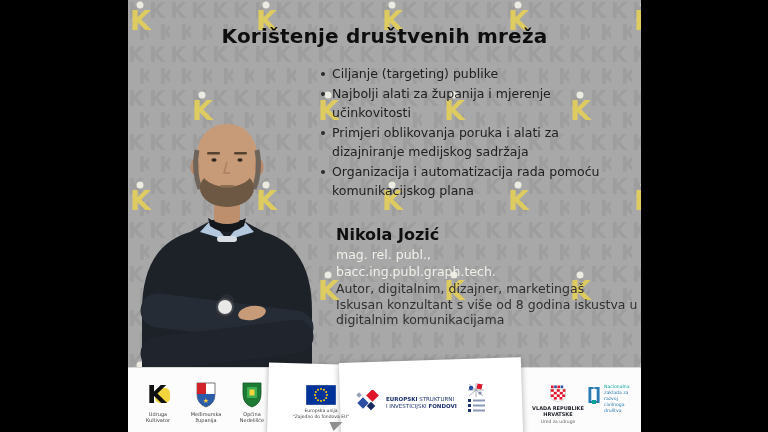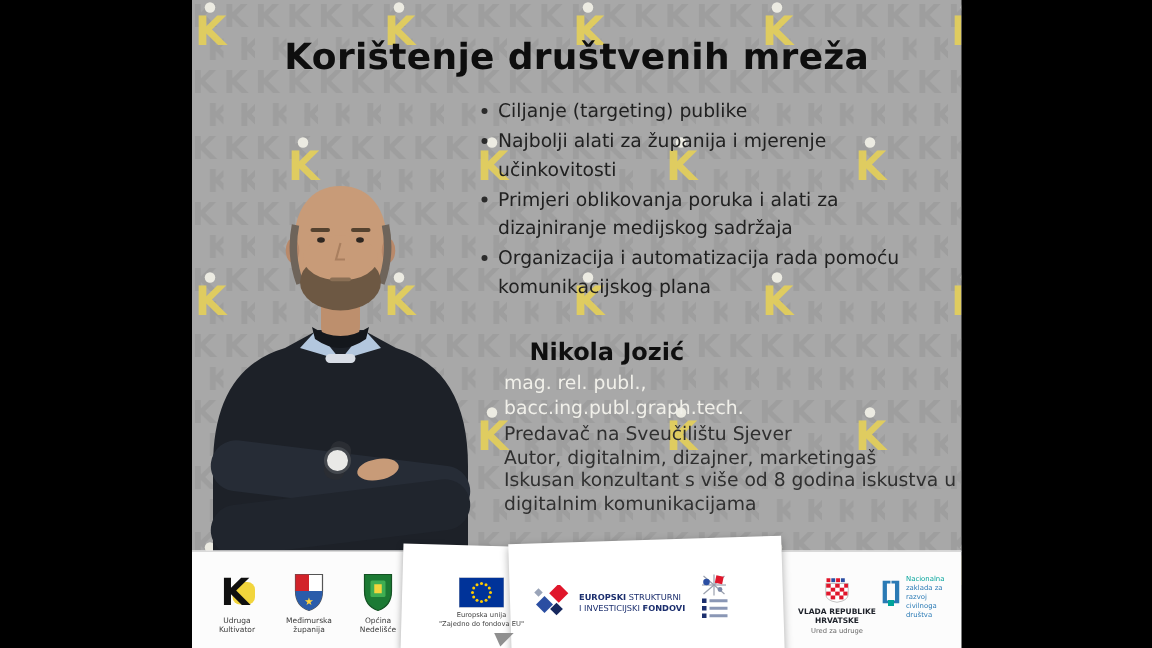--- a/index.html
+++ b/index.html
@@ -2,30 +2,30 @@
 <html><head>
 <meta charset="utf-8">
 <style>
   html,body{margin:0;padding:0;background:#000;}
   .stage{position:relative;width:768px;height:432px;background:#000;overflow:hidden;
          font-family:"DejaVu Sans","Liberation Sans",sans-serif;}
   .slide{position:absolute;left:128px;top:0;width:513px;height:432px;background:#a8a8a8;overflow:hidden;}
   .pattern{position:absolute;left:0;top:0;}
 
   .title{position:absolute;top:24px;left:0;width:100%;text-align:center;
-         font-size:24px;font-weight:800;color:#0e0e0e;letter-spacing:.2px;}
+         font-size:20px;font-weight:800;color:#0e0e0e;letter-spacing:.2px;}
 
   .bullets{position:absolute;left:190px;top:64px;width:314px;margin:0;padding:0;list-style:none;}
   .bullets li{position:relative;padding-left:14px;font-size:12.5px;font-weight:400;
               color:#212121;line-height:19px;margin-bottom:1px;}
   .bullets li::before{content:"";position:absolute;left:3px;top:8px;width:4px;height:4px;
               border-radius:50%;background:#2b2b2b;}
 
   .speaker{position:absolute;left:208px;top:225px;}
-  .speaker .name{font-size:16px;font-weight:800;color:#0f0f0f;margin-bottom:2px;margin-left:17px;}
+  .speaker .name{font-size:16px;font-weight:800;color:#0f0f0f;margin-bottom:2px;}
   .speaker .cred{font-size:12.5px;font-weight:400;color:#f1f0ea;line-height:17px;}
 
   .bio{position:absolute;left:208px;top:281px;font-size:12.5px;font-weight:500;
        color:#303030;line-height:15.5px;}
 
   .photo{position:absolute;left:4px;bottom:64px;width:190px;height:262px;}
 
   .footer{position:absolute;left:0;bottom:0;width:513px;height:64px;background:#fcfcfc;
           border-top:1px solid #d9d9d9;}
   .ribbon{position:absolute;background:#ffffff;}
@@ -131,21 +131,20 @@
       <ellipse cx="120" cy="207" rx="14" ry="7" fill="#c89b78" transform="rotate(-10 120 207)"></ellipse>
     </svg>
 
     <div class="speaker">
       <div class="name">Nikola Jozić</div>
       <div class="cred">mag. rel. publ.,</div>
       <div class="cred">bacc.ing.publ.graph.tech.</div>
     </div>
 
     <div class="bio">
-      <div>Predavač na Sveučilištu Sjever</div>
       <div>Autor, digitalnim, dizajner, marketingaš</div>
       <div>Iskusan konzultant s više od 8 godina iskustva u</div>
       <div>digitalnim komunikacijama</div>
     </div>
 
     <div class="footer">
       <div class="ribbon ribbon-a"></div>
       <div class="ribbon ribbon-b"></div>
       <div class="fold"></div>
 

